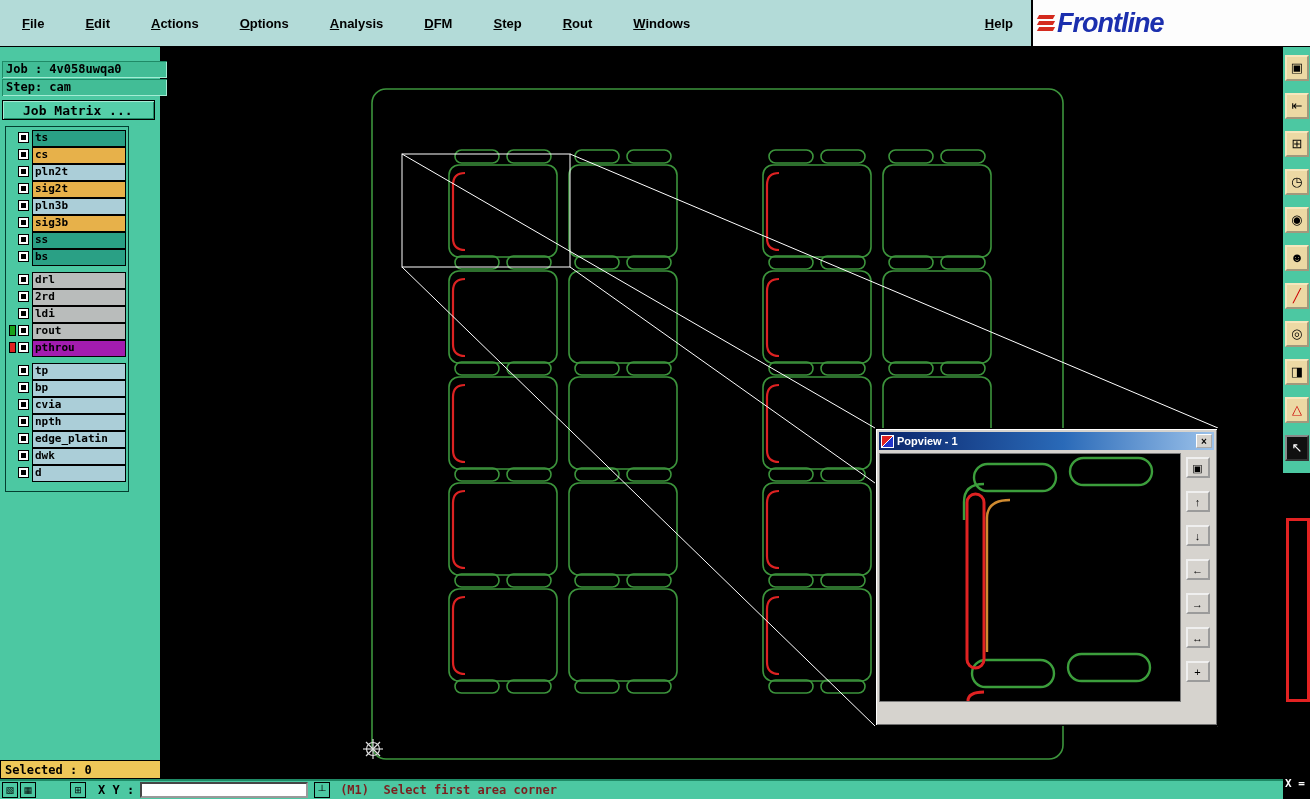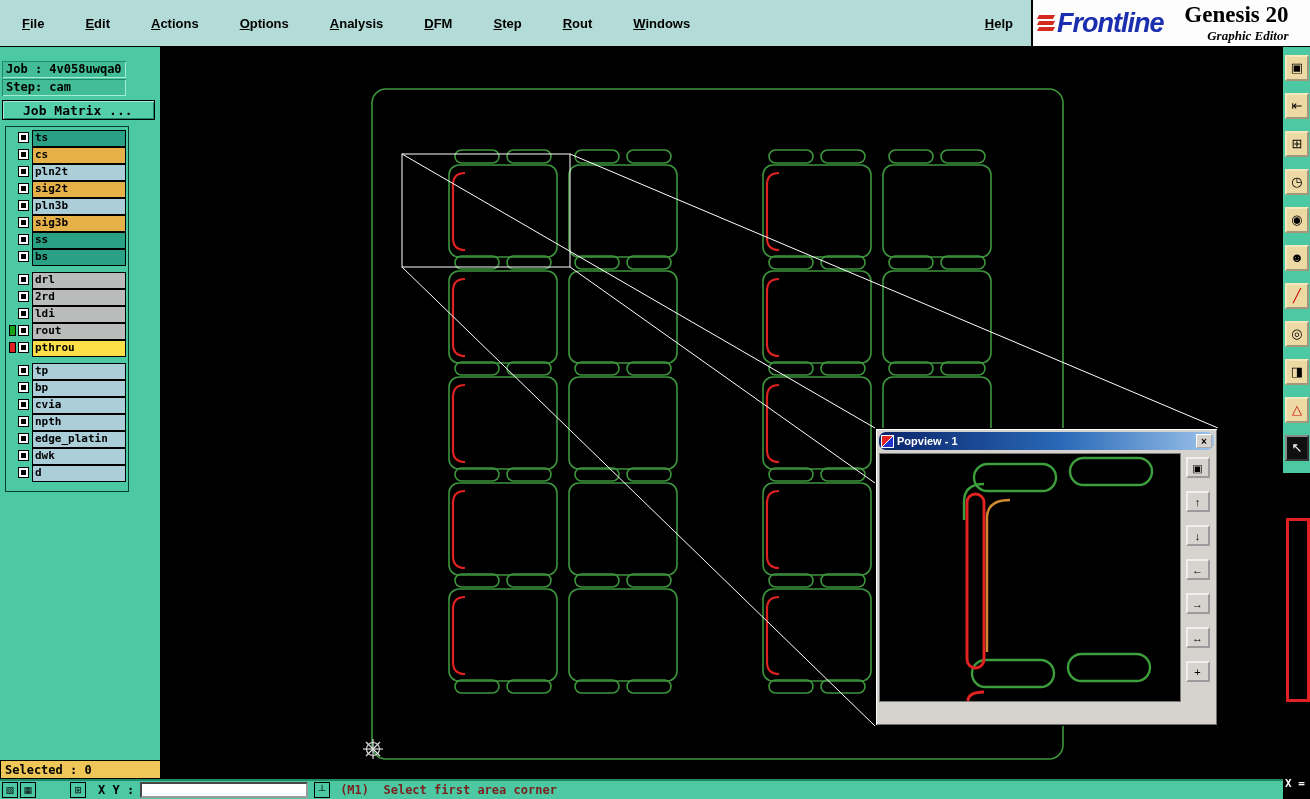--- a/index.html
+++ b/index.html
@@ -21,42 +21,42 @@
   .stripes { display:flex; flex-direction:column; gap:2px; margin-right:3px; }
   .stripes i { display:block; width:16px; height:4px; background:#d42a1e; transform:skewX(-30deg); }
   .brand-name { font-style:italic; font-weight:bold; font-size:27px; color:#1b2fae; letter-spacing:-1px; }
   .brand-right { margin-left:5px; display:flex; flex-direction:column; align-items:flex-end; min-width:120px; }
   .brand-product { font-family:"Liberation Serif", serif; font-weight:bold; font-size:23px; color:#000; white-space:nowrap; }
   .brand-sub { font-family:"Liberation Serif", serif; font-weight:bold; font-style:italic; font-size:13px; white-space:nowrap; }
 
   
   .sidebar { position:absolute; left:0; top:47px; width:161px; height:752px;
              background:#4cc8a2; border-right:1px solid #000; z-index:2; }
-  .fld { margin:0 2px; width:124px; height:17px; background:#42bd96;
+  .fld { margin:0 2px; width:165px; height:17px; background:#42bd96;
          box-shadow:inset 1px 1px 0 #1f8a66, inset -1px -1px 0 #a4ecd4;
          font:bold 12px "DejaVu Sans Mono", monospace; color:#000;
          padding:1px 0 0 4px; white-space:pre; }
   .fld-job { margin-top:14px; }
   .fld-step { margin-top:1px; }
   .matrix-btn { margin:4px 0 0 2px; width:153px; height:20px; background:#55cfa9;
                 border:1px solid #000; box-shadow:inset 1px 1px 0 #a4ecd4, inset -1px -1px 0 #1f8a66;
                 font:bold 13px "DejaVu Sans Mono", monospace; text-align:left; padding-left:20px; cursor:pointer; }
   .layer-panel { position:absolute; left:5px; top:79px; width:124px;
                  border:1px solid #033f30; padding:2px 1px; background:#4cc8a2; }
   .lgroup { margin-bottom:6px; } .lgroup:last-child { margin-bottom:8px; }
   .lrow { position:relative; height:17px; }
   .wk { position:absolute; left:2px; top:3px; width:7px; height:11px; border:1px solid #000; }
   .wk-green { background:#18a018; } .wk-red { background:#e02020; }
   .cb { position:absolute; left:11px; top:3px; width:11px; height:11px; background:#fff; border:1px solid #000; cursor:pointer; }
   .cbm { position:absolute; left:2px; top:2px; width:5px; height:5px; background:#000; }
   .lbl { position:absolute; left:25px; right:1px; top:1px; height:17px; border:1px solid #000;
          font:bold 11px "DejaVu Sans Mono", monospace; line-height:13px; padding-left:2px;
          color:#000; cursor:pointer; overflow:hidden; white-space:nowrap; }
   .bg-teal{background:#2aa085} .bg-org{background:#e7b14a} .bg-blu{background:#abced8}
-  .bg-gry{background:#b9bcbb} .bg-lav{background:#fde047}
+  .bg-gry{background:#b9bcbb} .bg-lav{background:#a21caf}
 
   .selbar { position:absolute; left:0; top:760px; width:161px; height:19px; background:#eec758;
             border:1px solid #000; font:bold 12px "DejaVu Sans Mono", monospace;
             padding:2px 0 0 4px; z-index:6; white-space:pre; }
 
   
   .canvas { position:absolute; left:161px; top:47px; width:1122px; height:752px; background:#000; z-index:1; }
 
   
   .right-strip { position:absolute; left:1283px; top:47px; width:27px; height:752px; background:#000; z-index:5; }
@@ -83,21 +83,21 @@
             background:#fff; font:12px "DejaVu Sans Mono", monospace; padding:0 2px; }
   .tbtn { width:16px; height:16px; margin:1px 0 0 6px; border:1px solid #000; background:#4cc8a2;
           font-size:10px; line-height:13px; text-align:center; padding:0; cursor:pointer; }
   .prompt { color:#7c1f1f; font:bold 12px "DejaVu Sans Mono", monospace; margin:2px 0 0 10px; white-space:pre; }
 
   
   .popup { position:absolute; left:875px; top:428px; width:343px; height:298px;
            background:#d6d3ce; border:1px solid #000;
            box-shadow:inset 1px 1px 0 #fff, inset -1px -1px 0 #6f6f6f; padding:3px; z-index:20; }
   .ptitle { height:18px; background:linear-gradient(90deg,#0a246a,#2a6ab8 55%,#9cc2ea);
-            display:flex; align-items:center; padding:0 2px; gap:3px; cursor:move;border-radius:7px; }
+            display:flex; align-items:center; padding:0 2px; gap:3px; cursor:move; }
   .picon { width:13px; height:13px;
            background:linear-gradient(135deg,#e02222 0 46%,#ffffff 46% 54%,#2233cc 54%); border:1px solid #fff; }
   .ptxt { color:#fff; font:bold 11px "Liberation Sans", sans-serif; flex:1; }
   .pclose { width:16px; height:14px; background:#d6d3ce; border:1px outset #fff;
             font:bold 10px "Liberation Sans", sans-serif; line-height:11px; text-align:center; padding:0; cursor:pointer; }
   .pbody { display:flex; margin-top:3px; }
   .pcanvas { width:302px; height:249px; background:#000; border:1px solid #7a7a7a; }
   .ptools { width:33px; display:flex; flex-direction:column; align-items:center; gap:13px; padding-top:4px; }
   .ptool { width:24px; height:21px; border:2px outset #efefef; background:#d6d3ce;
            font-size:11px; line-height:16px; text-align:center; padding:0; cursor:pointer; }
@@ -120,24 +120,20 @@
   <span class="menu-item menu-help">Help</span>
 </div>
 
 <div class="logo-panel">
   <span class="stripes">
       <i></i>
       <i></i>
       <i></i>
     </span>
   <span class="brand-name">Frontline</span>
-  <span class="brand-right">
-    <span class="brand-product">Genesis 20</span>
-    <span class="brand-sub">Graphic Editor</span>
-  </span>
 </div>
 
 <div class="sidebar">
   <div class="fld fld-job">Job : 4v058uwqa0</div>
   <div class="fld fld-step">Step: cam</div>
   <button class="matrix-btn">Job Matrix ...</button>
 
   <div class="layer-panel">
     <div class="lgroup">
       <div class="lrow">

